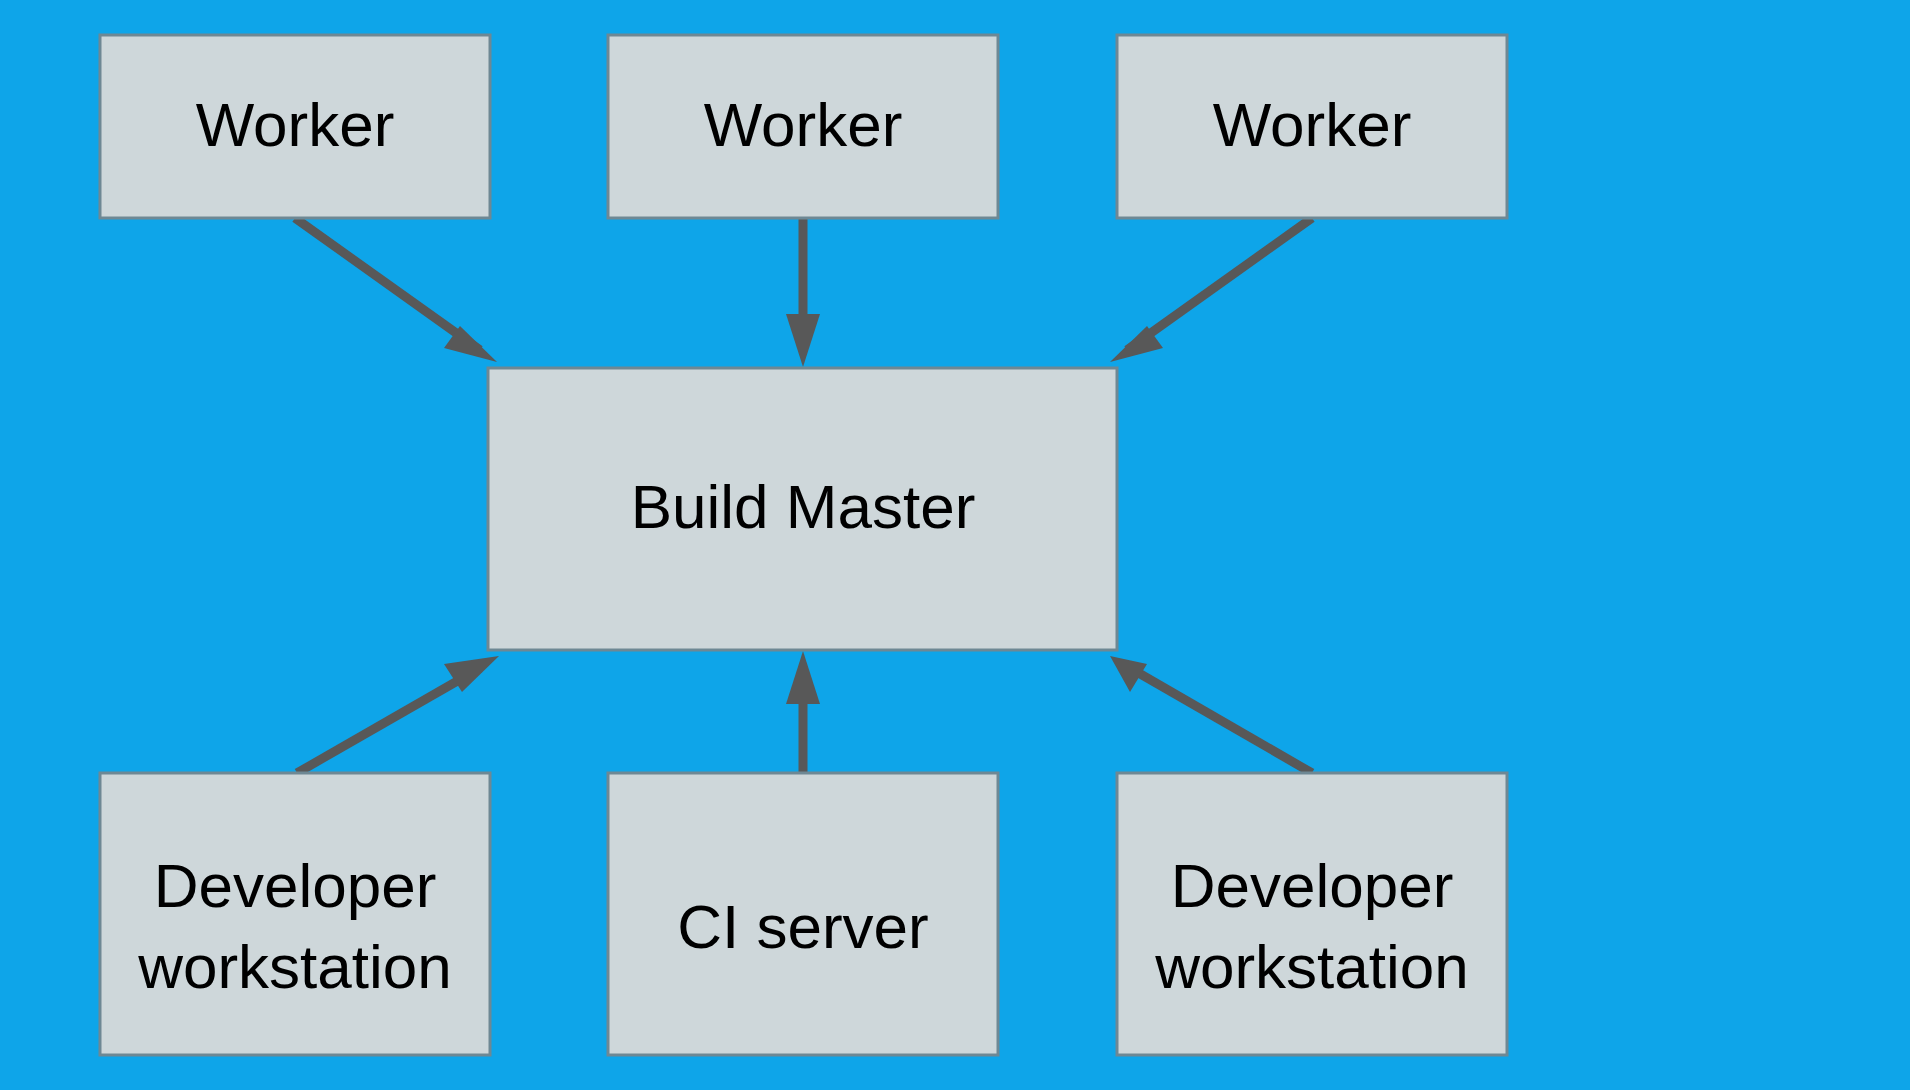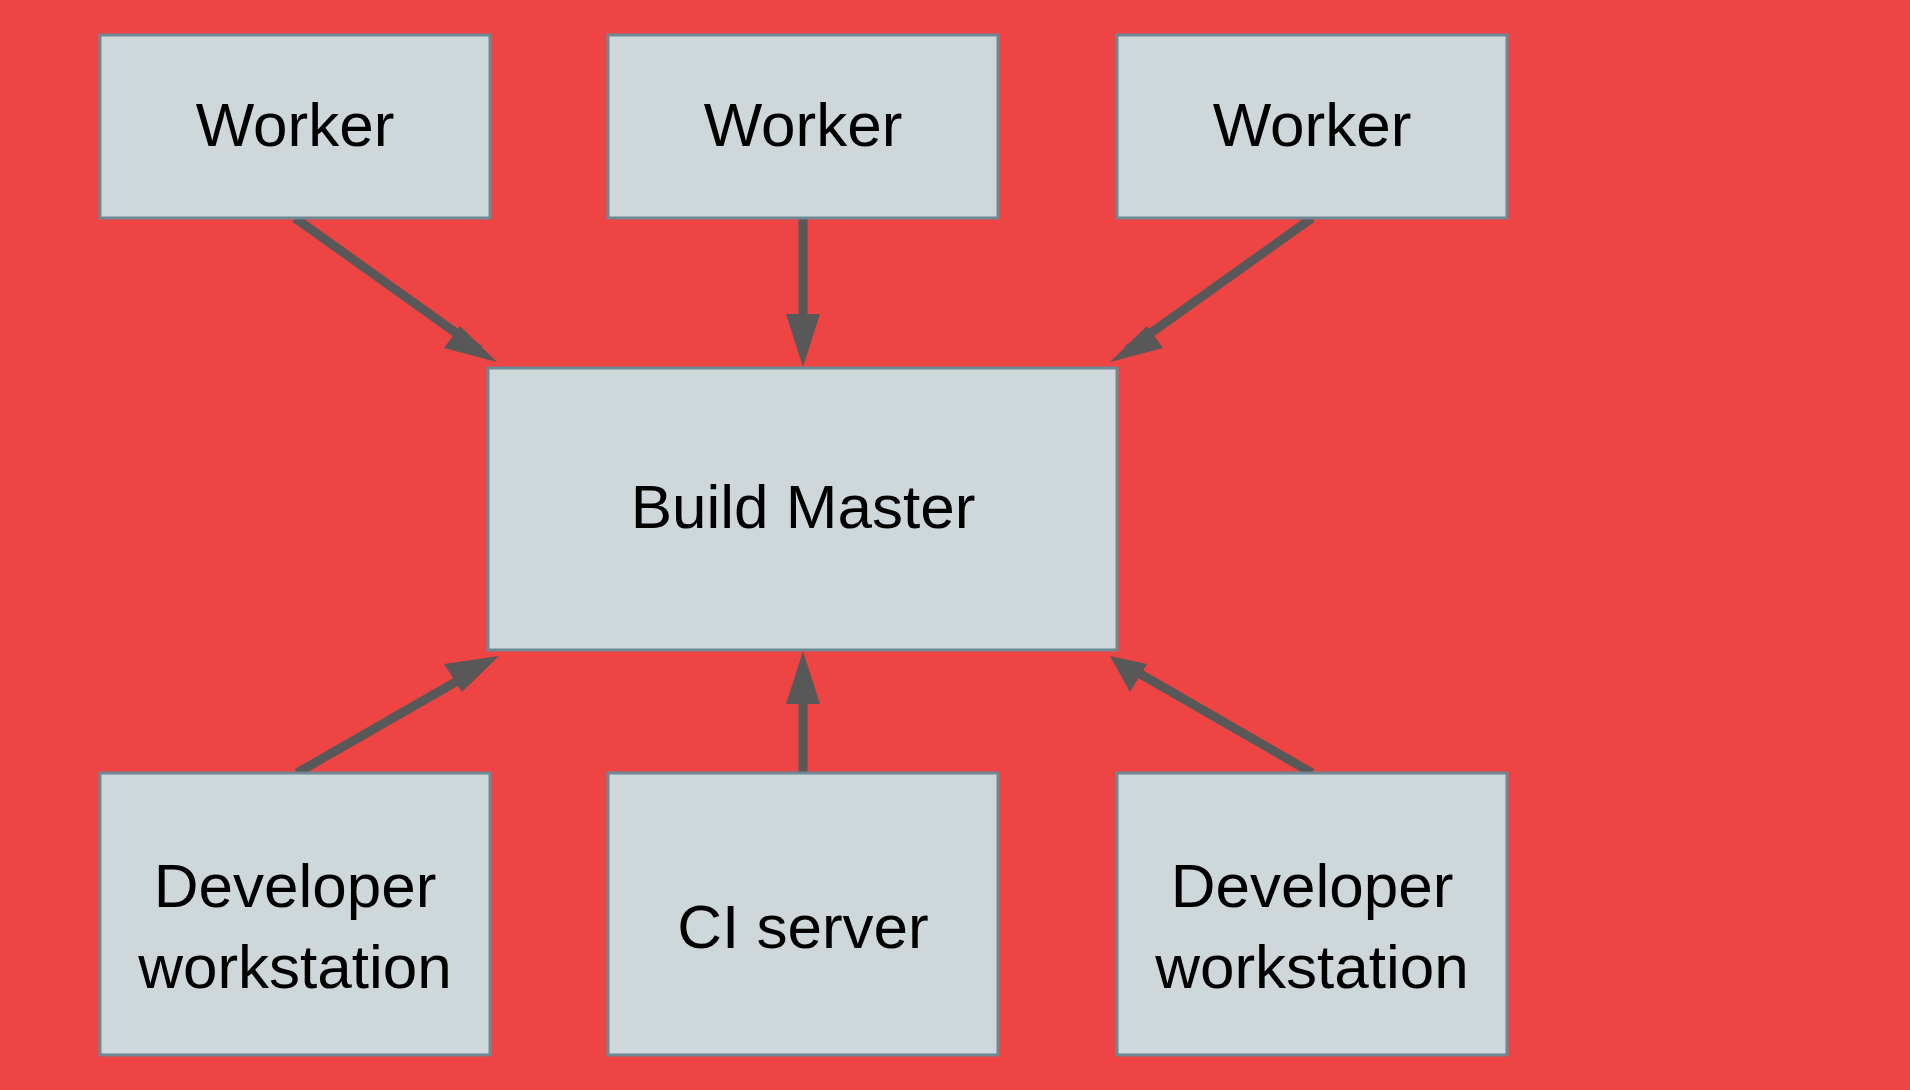--- a/index.html
+++ b/index.html
@@ -11,21 +11,21 @@
   body {
     width: 1910px;
     height: 1090px;
     font-family: "Liberation Sans", sans-serif;
     overflow: hidden;
   }
   #diagram-root {
     position: relative;
     width: 1910px;
     height: 1090px;
-    background: #ef4444;
+    background: #0ea5e9;
   }
   svg#diagram-svg {
     position: absolute;
     top: 0;
     left: 0;
     width: 1910px;
     height: 1090px;
     display: block;
   }
   .node-rect {

